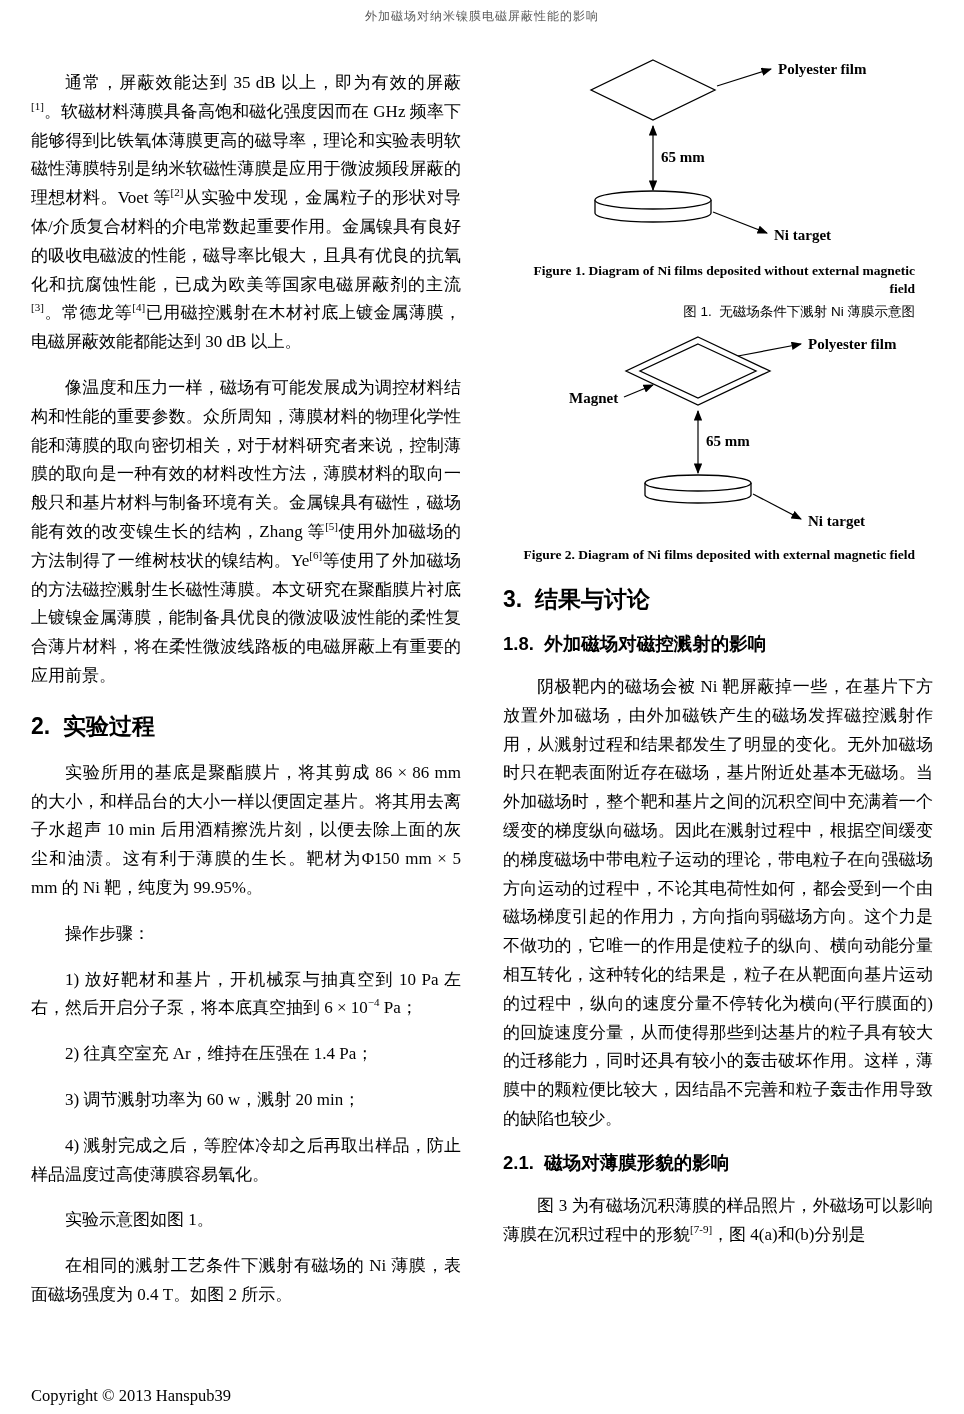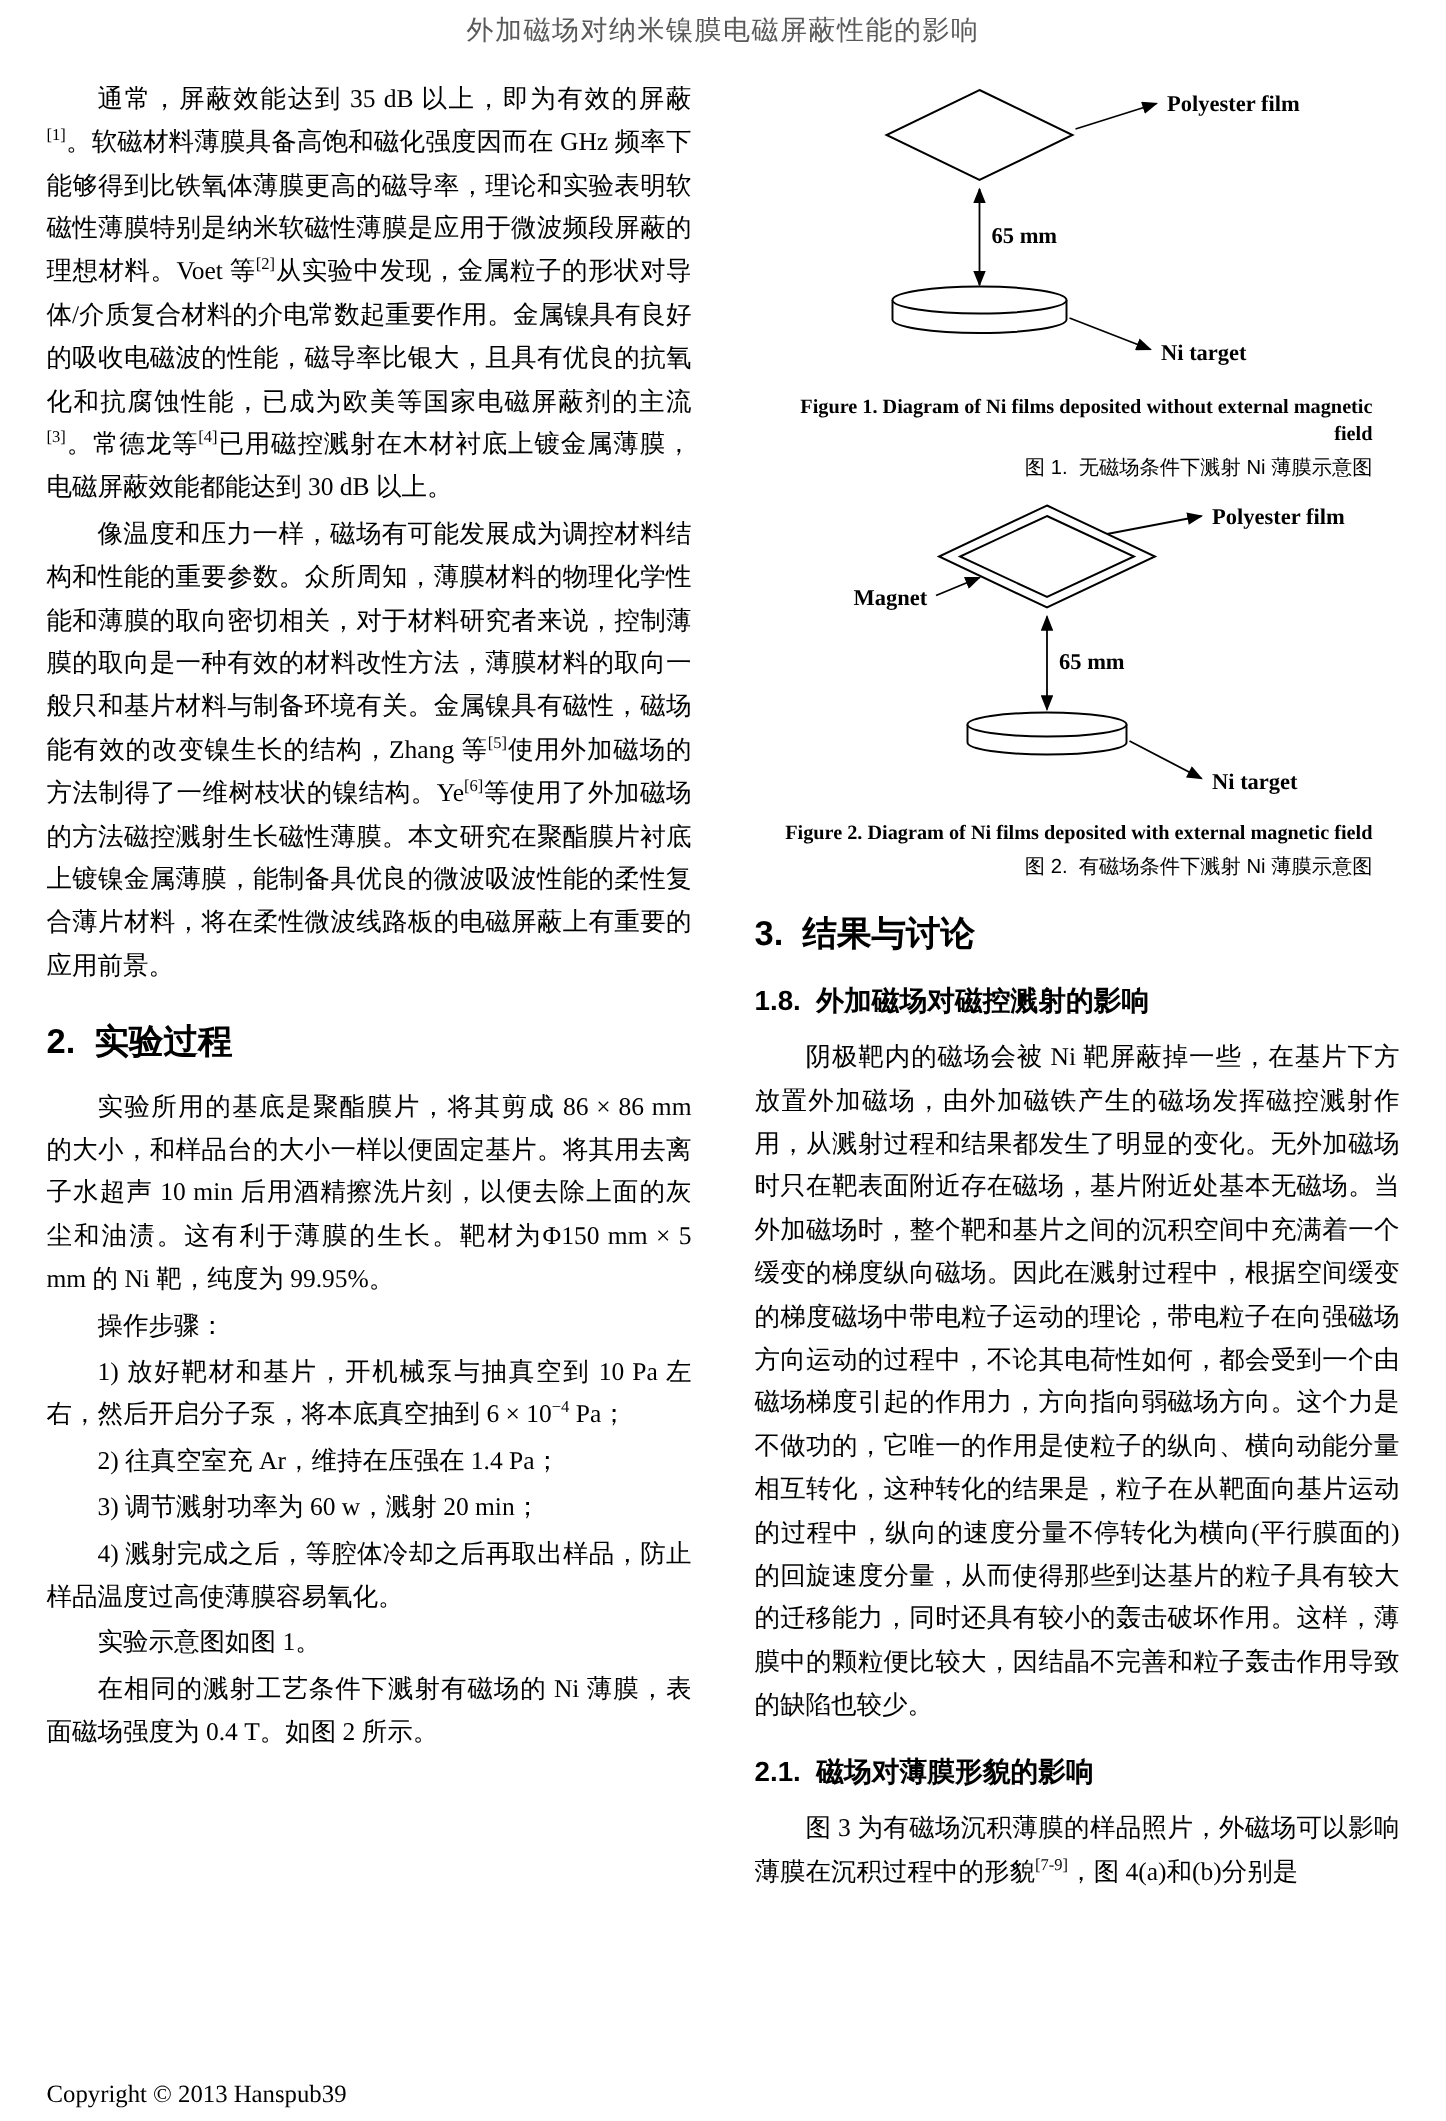--- a/index.html
+++ b/index.html
@@ -9,36 +9,36 @@
     width: 964px; height: 1414px;
     margin: 0 auto;
     background: #ffffff;
     color: #000;
     font-family: "Liberation Serif", "DejaVu Serif", serif;
     overflow: hidden;
   }
   .running-head {
     position: absolute; top: 8px; left: 0; right: 0;
     text-align: center;
-    font-size: 18px;
+    font-size: 12px;
     color: #595959;
     letter-spacing: 1px;
   }
   .columns {
     position: absolute; top: 52px; left: 31px; right: 31px;
     display: flex; gap: 42px;
   }
   .col { width: 430px; flex: 0 0 430px; }
   p.body {
     font-size: 17px;
     line-height: 28.8px;
     text-align: justify;
     margin: 0 0 2px 0;
   }
-  p.indent { text-indent: 2em; }
+  p.indent { text-indent: 2em; margin-top: 17px; }
   sup { font-size: 0.65em; line-height: 0; }
   h2.sec {
     font-family: "Liberation Sans", "DejaVu Sans", sans-serif;
     font-size: 23px; font-weight: bold;
     margin: 20px 0 14px 0;
     white-space: pre-wrap;
   }
   h3.sub {
     font-family: "Liberation Sans", "DejaVu Sans", sans-serif;
     font-size: 18.5px; font-weight: bold;
@@ -134,21 +134,20 @@
           <text class="svg-label" x="66" y="72">Magnet</text>
           <line class="ptr" x1="195" y1="80" x2="195" y2="142" marker-start="url(#ah2)" marker-end="url(#ah2)"></line>
           <text class="svg-label" x="203" y="115">65 mm</text>
           <path class="shape" d="M142,152 v12 a53,8 0 0 0 106,0 v-12"></path>
           <ellipse class="shape" cx="195" cy="152" rx="53" ry="8"></ellipse>
           <line class="ptr" x1="250" y1="163" x2="298" y2="188" marker-end="url(#ah2)"></line>
           <text class="svg-label" x="305" y="195">Ni target</text>
         </svg>
         <figcaption class="caption">
           <div class="cap-en">Figure 2. Diagram of Ni films deposited with external magnetic field</div>
-          <div class="cap-cn">图 2.  有磁场条件下溅射 Ni 薄膜示意图</div>
         </figcaption>
       </figure>
 
       <h2 class="sec">3.  结果与讨论</h2>
       <h3 class="sub">1.8.  外加磁场对磁控溅射的影响</h3>
       <p class="body indent">阴极靶内的磁场会被 Ni 靶屏蔽掉一些，在基片下方放置外加磁场，由外加磁铁产生的磁场发挥磁控溅射作用，从溅射过程和结果都发生了明显的变化。无外加磁场时只在靶表面附近存在磁场，基片附近处基本无磁场。当外加磁场时，整个靶和基片之间的沉积空间中充满着一个缓变的梯度纵向磁场。因此在溅射过程中，根据空间缓变的梯度磁场中带电粒子运动的理论，带电粒子在向强磁场方向运动的过程中，不论其电荷性如何，都会受到一个由磁场梯度引起的作用力，方向指向弱磁场方向。这个力是不做功的，它唯一的作用是使粒子的纵向、横向动能分量相互转化，这种转化的结果是，粒子在从靶面向基片运动的过程中，纵向的速度分量不停转化为横向(平行膜面的)的回旋速度分量，从而使得那些到达基片的粒子具有较大的迁移能力，同时还具有较小的轰击破坏作用。这样，薄膜中的颗粒便比较大，因结晶不完善和粒子轰击作用导致的缺陷也较少。</p>
       <h3 class="sub">2.1.  磁场对薄膜形貌的影响</h3>
       <p class="body indent"><span>图 3 为有磁场沉积薄膜的样品照片，外磁场可以影响薄膜在沉积过程中的形貌</span><sup>[7-9]</sup><span>，图 4(a)和(b)分别是</span></p>
     </div>
 

